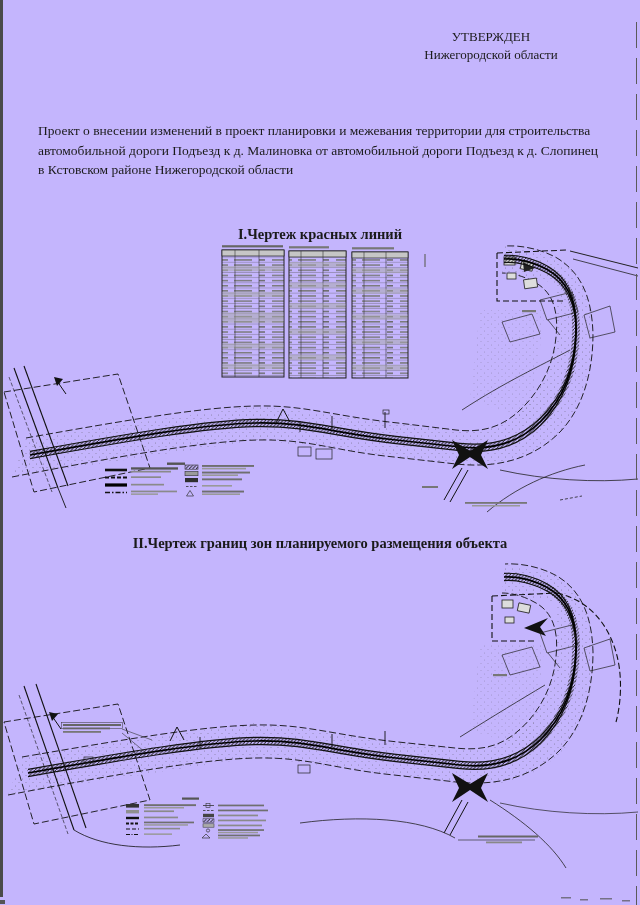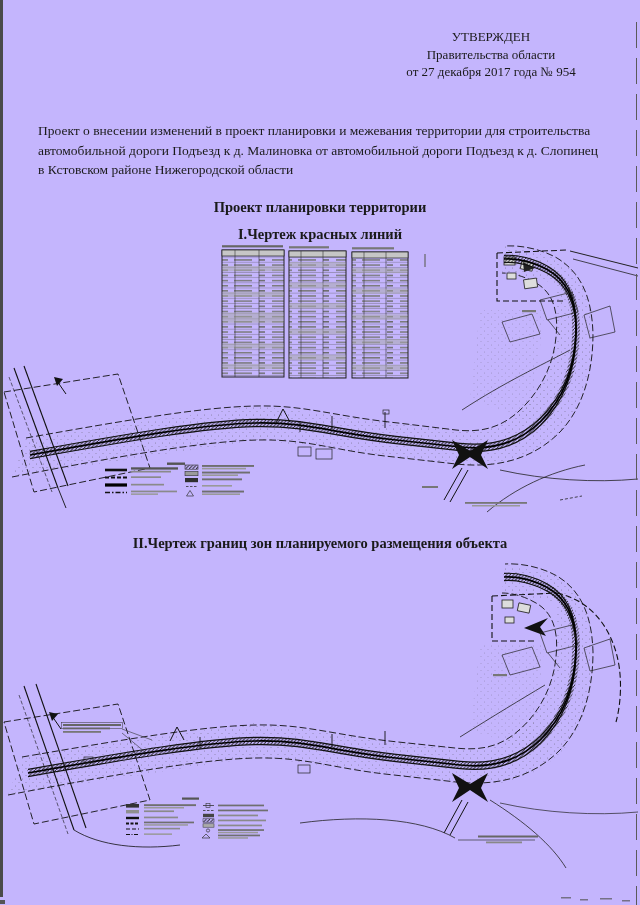--- a/index.html
+++ b/index.html
@@ -38,27 +38,25 @@
     background:repeating-linear-gradient(to bottom,#5a5a5a 0 26px,transparent 26px 36px);
   }
 </style>
 </head>
 <body>
 
 <div class="page">
 
   <div class="approval">
     <div>УТВЕРЖДЕН</div>
-    <div>Правительства области</div>
-    <div>от 27 декабря 2017 года № 954</div>
+    <div>Нижегородской области</div>
   </div>
 
   <div class="doc-title">Проект о внесении изменений в проект планировки и межевания территории для строительства автомобильной дороги Подъезд к д. Малиновка от автомобильной дороги Подъезд к д. Слопинец в Кстовском районе Нижегородской области</div>
 
-  <div class="heading" id="h-section">Проект планировки территории</div>
   <div class="heading" id="h-d2">II.Чертеж границ зон планируемого размещения объекта</div>
   <div class="heading" id="h-d1">I.Чертеж красных линий</div>
 
   <svg id="d1" class="drawing" width="640" height="275" viewBox="0 240 640 275" xmlns="http://www.w3.org/2000/svg">
     <defs>
       <pattern id="p1s" width="7" height="7" patternUnits="userSpaceOnUse">
         <circle cx="1.5" cy="2" r="0.55" fill="#444"></circle>
           <circle cx="5" cy="5.5" r="0.5" fill="#444"></circle>
       </pattern>
       <pattern id="p1h" width="3.5" height="3.5" patternUnits="userSpaceOnUse">

